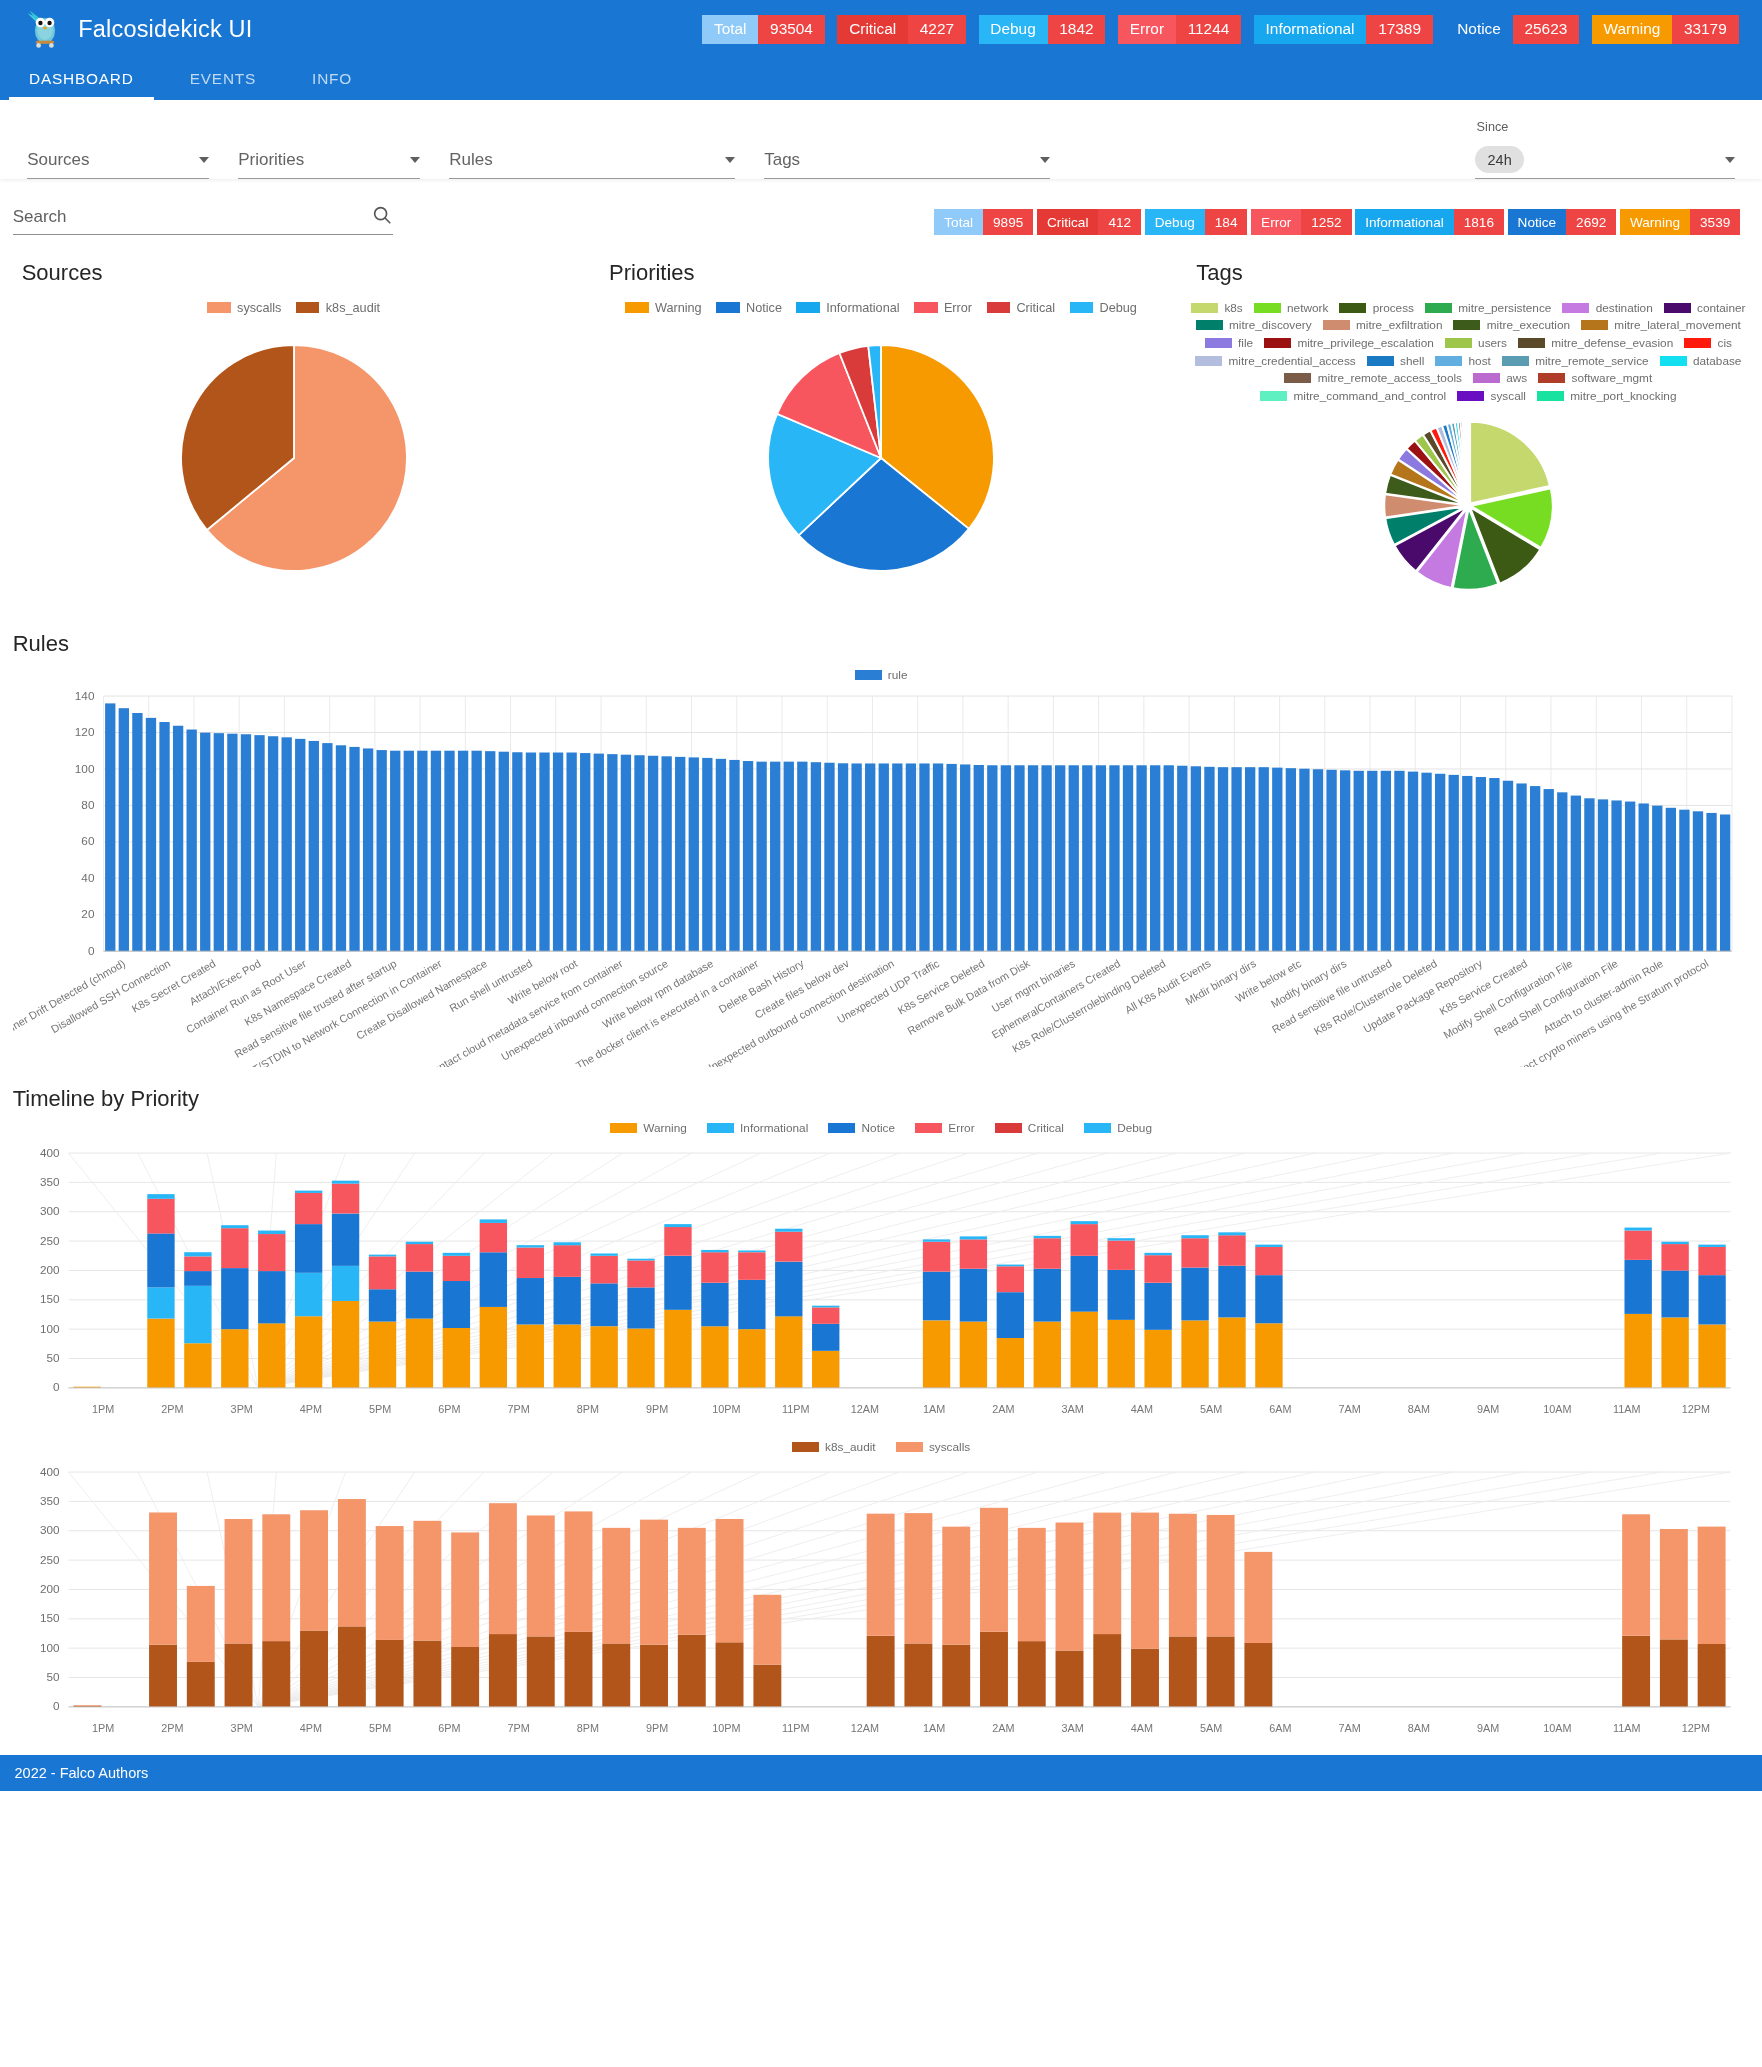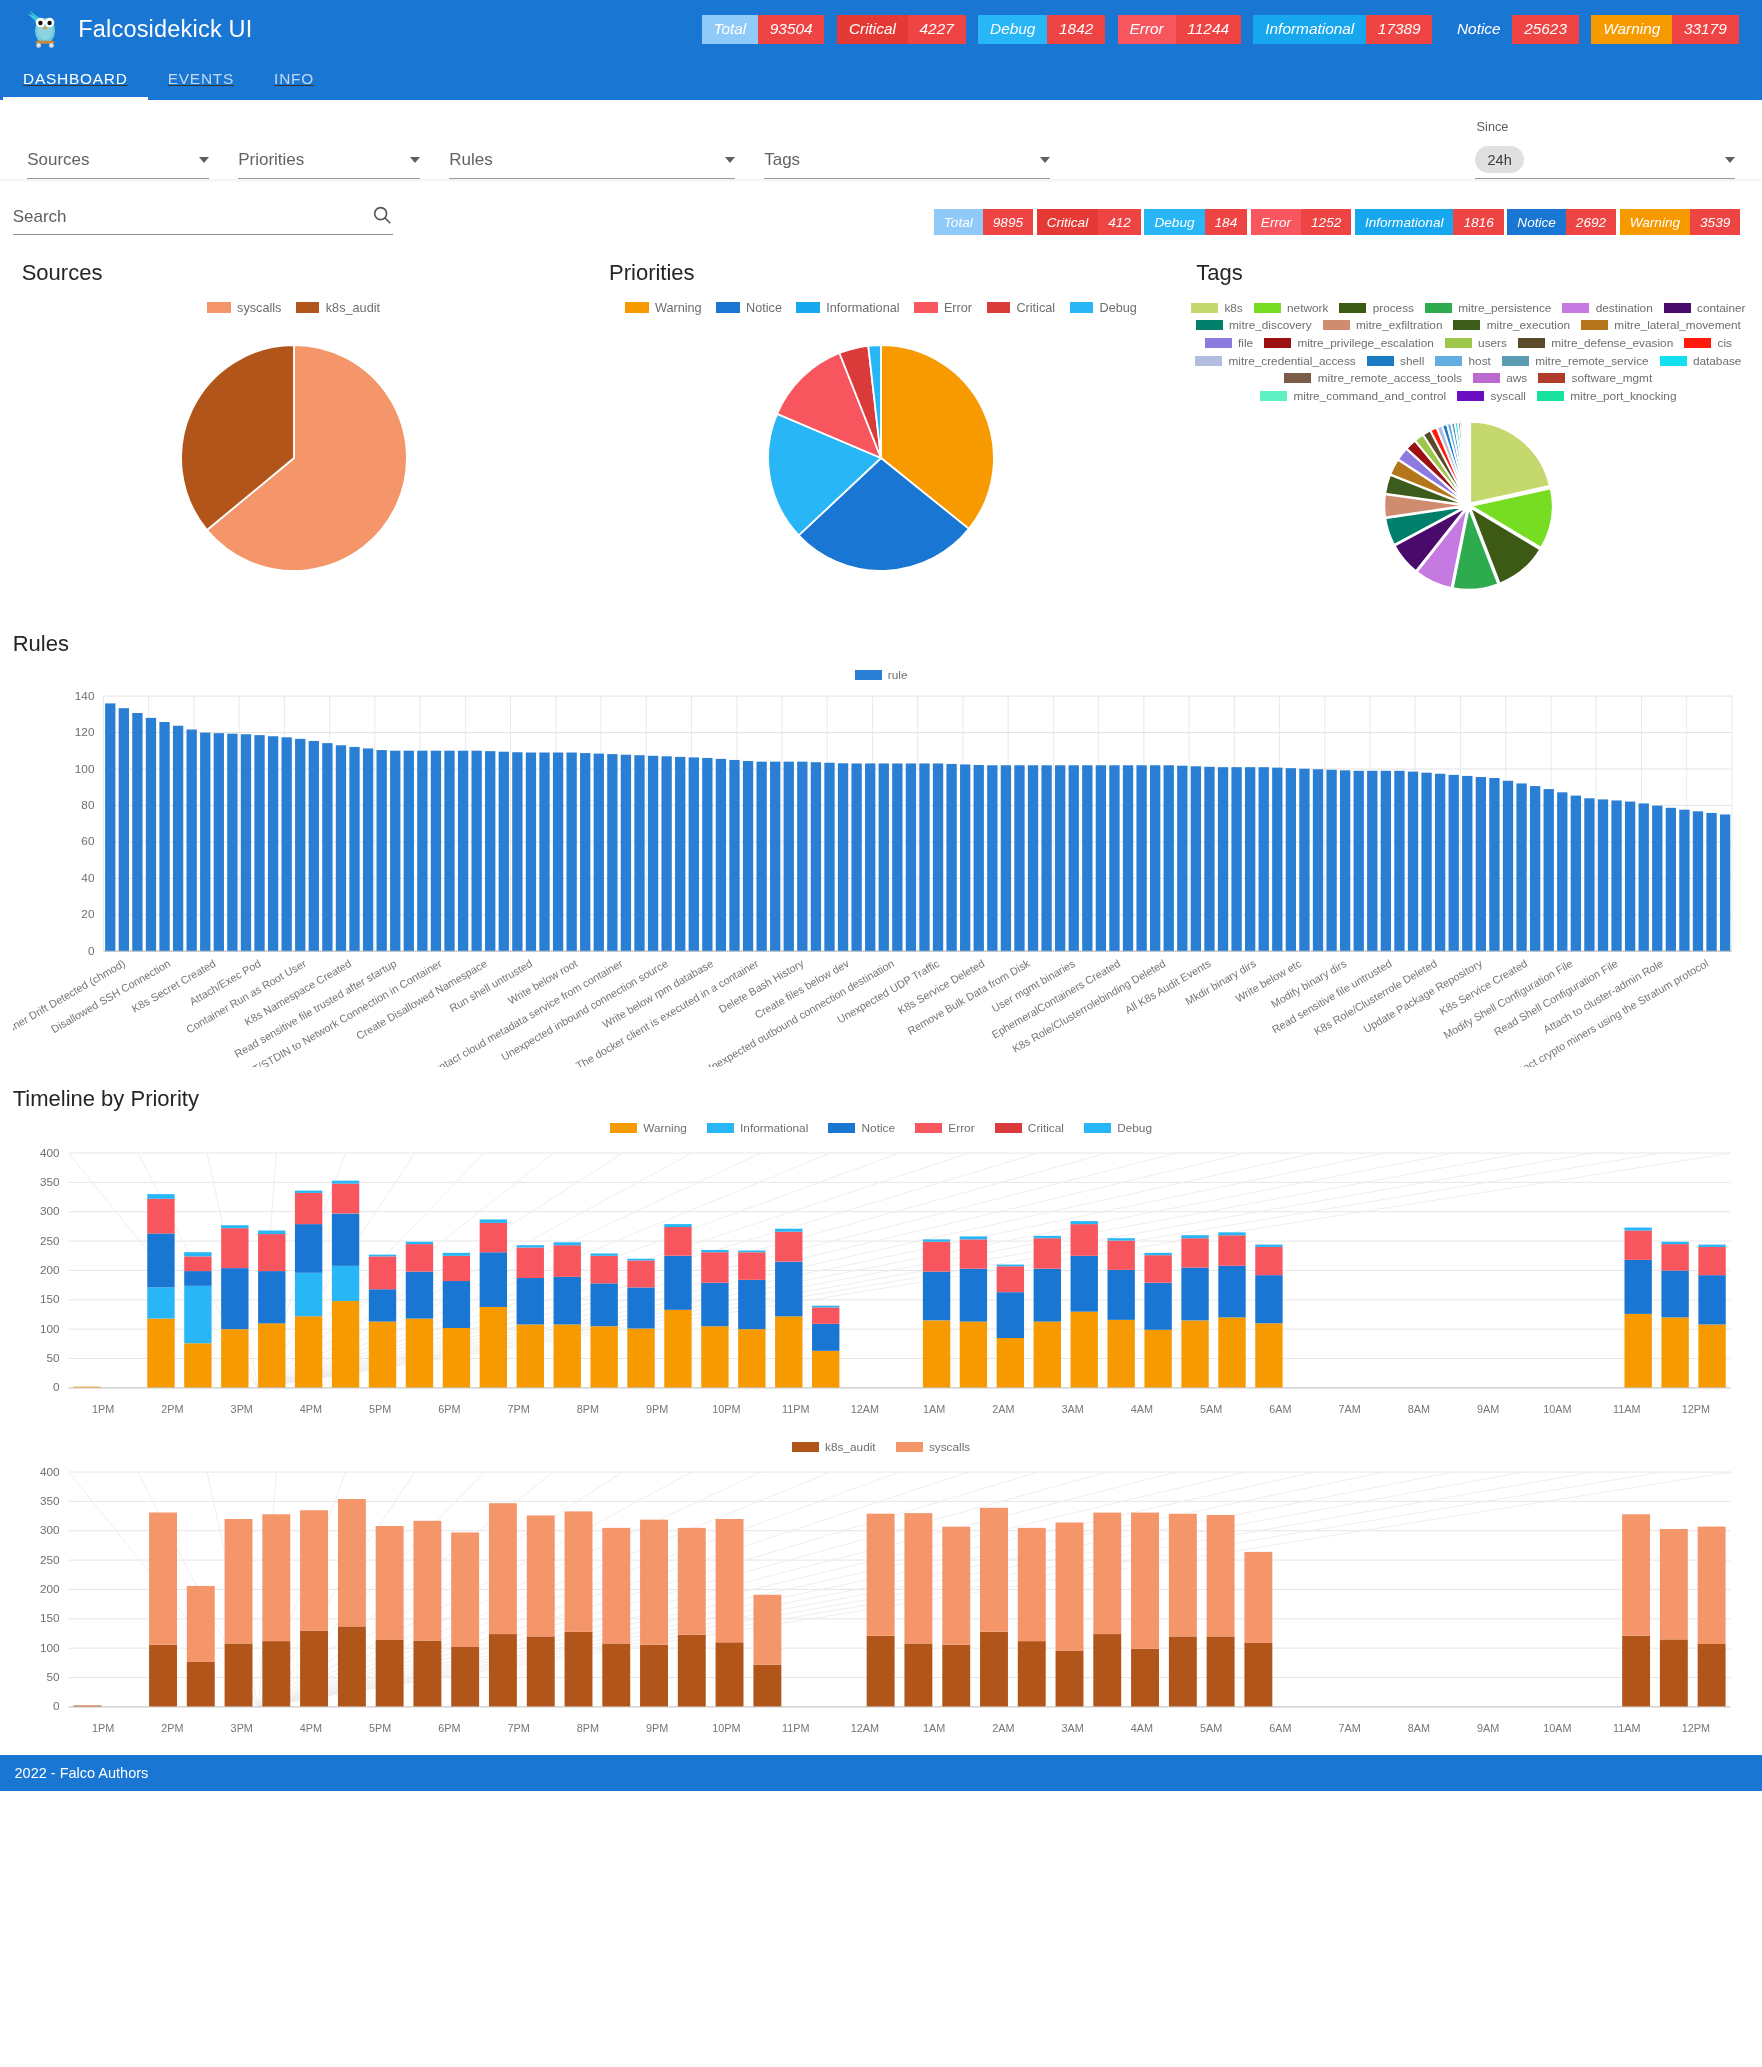--- a/index.html
+++ b/index.html
@@ -32,36 +32,35 @@
     font-size: 23.5px;
     letter-spacing: 0.2px;
     font-weight: 400;
   }
   .hdr-badges {
     margin-left: auto;
     display: flex;
     align-items: center;
     gap: 12.7px;
   }
-  .badge { display: flex; height: 29px; overflow: hidden; font-style: italic; }
+  .badge { display: flex; height: 29px; overflow: hidden; }
   .badge .lbl {
     display: flex; align-items: center; justify-content: center;
     padding: 0 11.8px; font-size: 15.4px; color: #fff; white-space: nowrap;
   }
   .badge .val {
     display: flex; align-items: center; justify-content: center;
     padding: 0 11.8px; font-size: 15.4px; color: #fff; background: #ef4444; white-space: nowrap;
   }
   .tabs {
     display: flex;
     align-items: flex-end;
-    padding: 0 3px;
+    padding: 0 9px;
     height: 42px;
-    gap: 0;
-    text-decoration: underline;
+    gap: 16px;
   }
   .tab {
     color: rgba(255,255,255,.72);
     font-size: 15.4px;
     letter-spacing: 0.8px;
     padding: 0 20px 11.8px 20px;
     cursor: pointer;
     position: relative;
   }
   .tab.active { color: #fff; }

